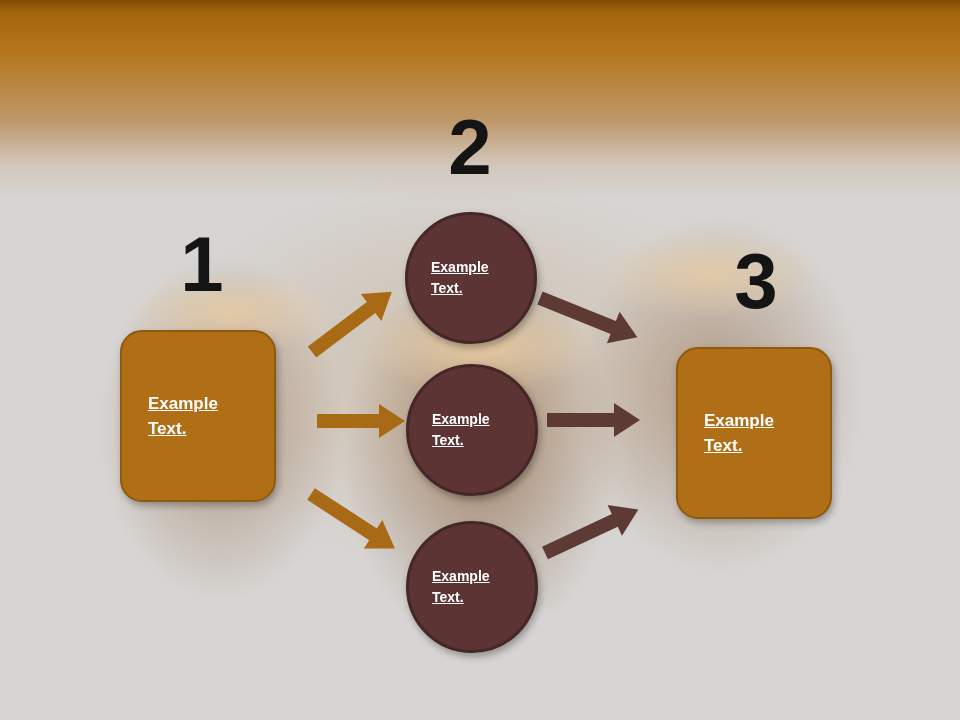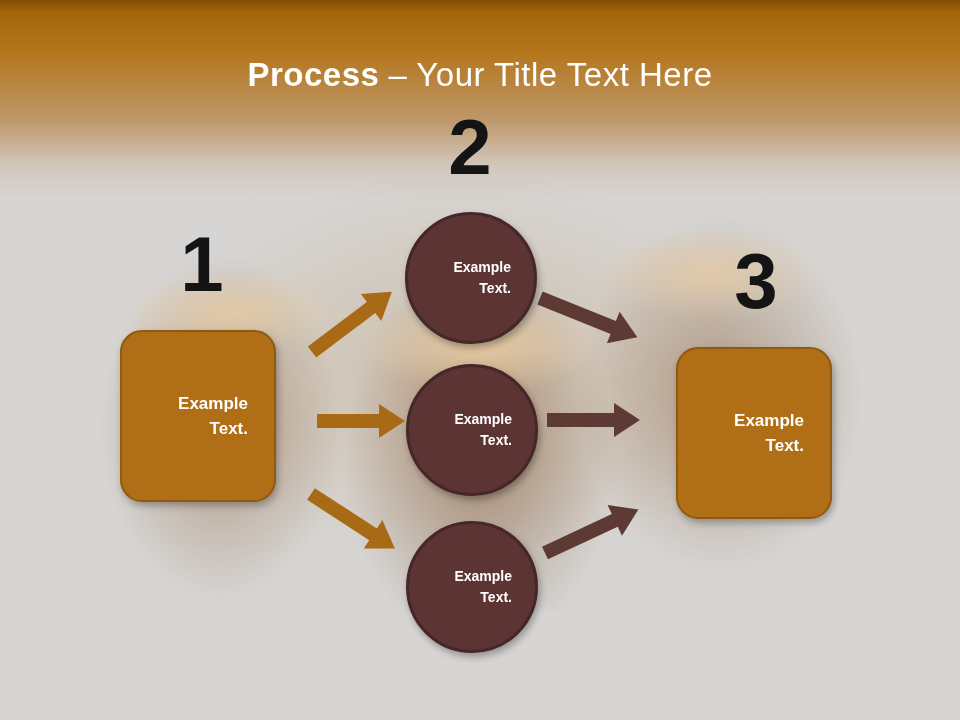--- a/index.html
+++ b/index.html
@@ -87,43 +87,41 @@
     border-radius:50%;
     box-shadow:2px 4px 7px rgba(0,0,0,0.3);
     display:flex;align-items:center;justify-content:center;
   }
   .circle-top{left:405px;top:212px;}
   .circle-middle{left:406px;top:364px;}
   .circle-bottom{left:406px;top:521px;}
   .node-label{
     color:#ffffff;
     font-weight:700;
-    text-align:right;
+    text-align:left;
     line-height:1.5;
+    text-decoration:underline;
   }
   .process-box .node-label{font-size:17px;width:100px;}
   .process-circle .node-label{font-size:14px;width:80px;}
   .arrows-layer{
     position:absolute;left:0;top:0;width:960px;height:720px;
     pointer-events:none;
   }
   .arrow-orange{fill:var(--arrow-left);}
   .arrow-maroon{fill:var(--arrow-right);}
 </style>
 </head>
 <body>
 
 <div class="slide">
 
   <div class="barrels"></div>
   <div class="header-gradient"></div>
 
-  <div class="slide-title">
-    <span class="t-bold">Process</span><span class="t-rest">– Your Title Text Here</span>
-  </div>
 
   <div class="step-number num-1">1</div>
   <div class="step-number num-2">2</div>
   <div class="step-number num-3">3</div>
 
   <svg class="arrows-layer" viewBox="0 0 960 720" xmlns="http://www.w3.org/2000/svg">
 
     <g transform="translate(312,352) rotate(-37)">
       <path class="arrow-orange" d="M0,-7 L74,-7 L74,-17 L100,0 L74,17 L74,7 L0,7 Z"></path>
     </g>

